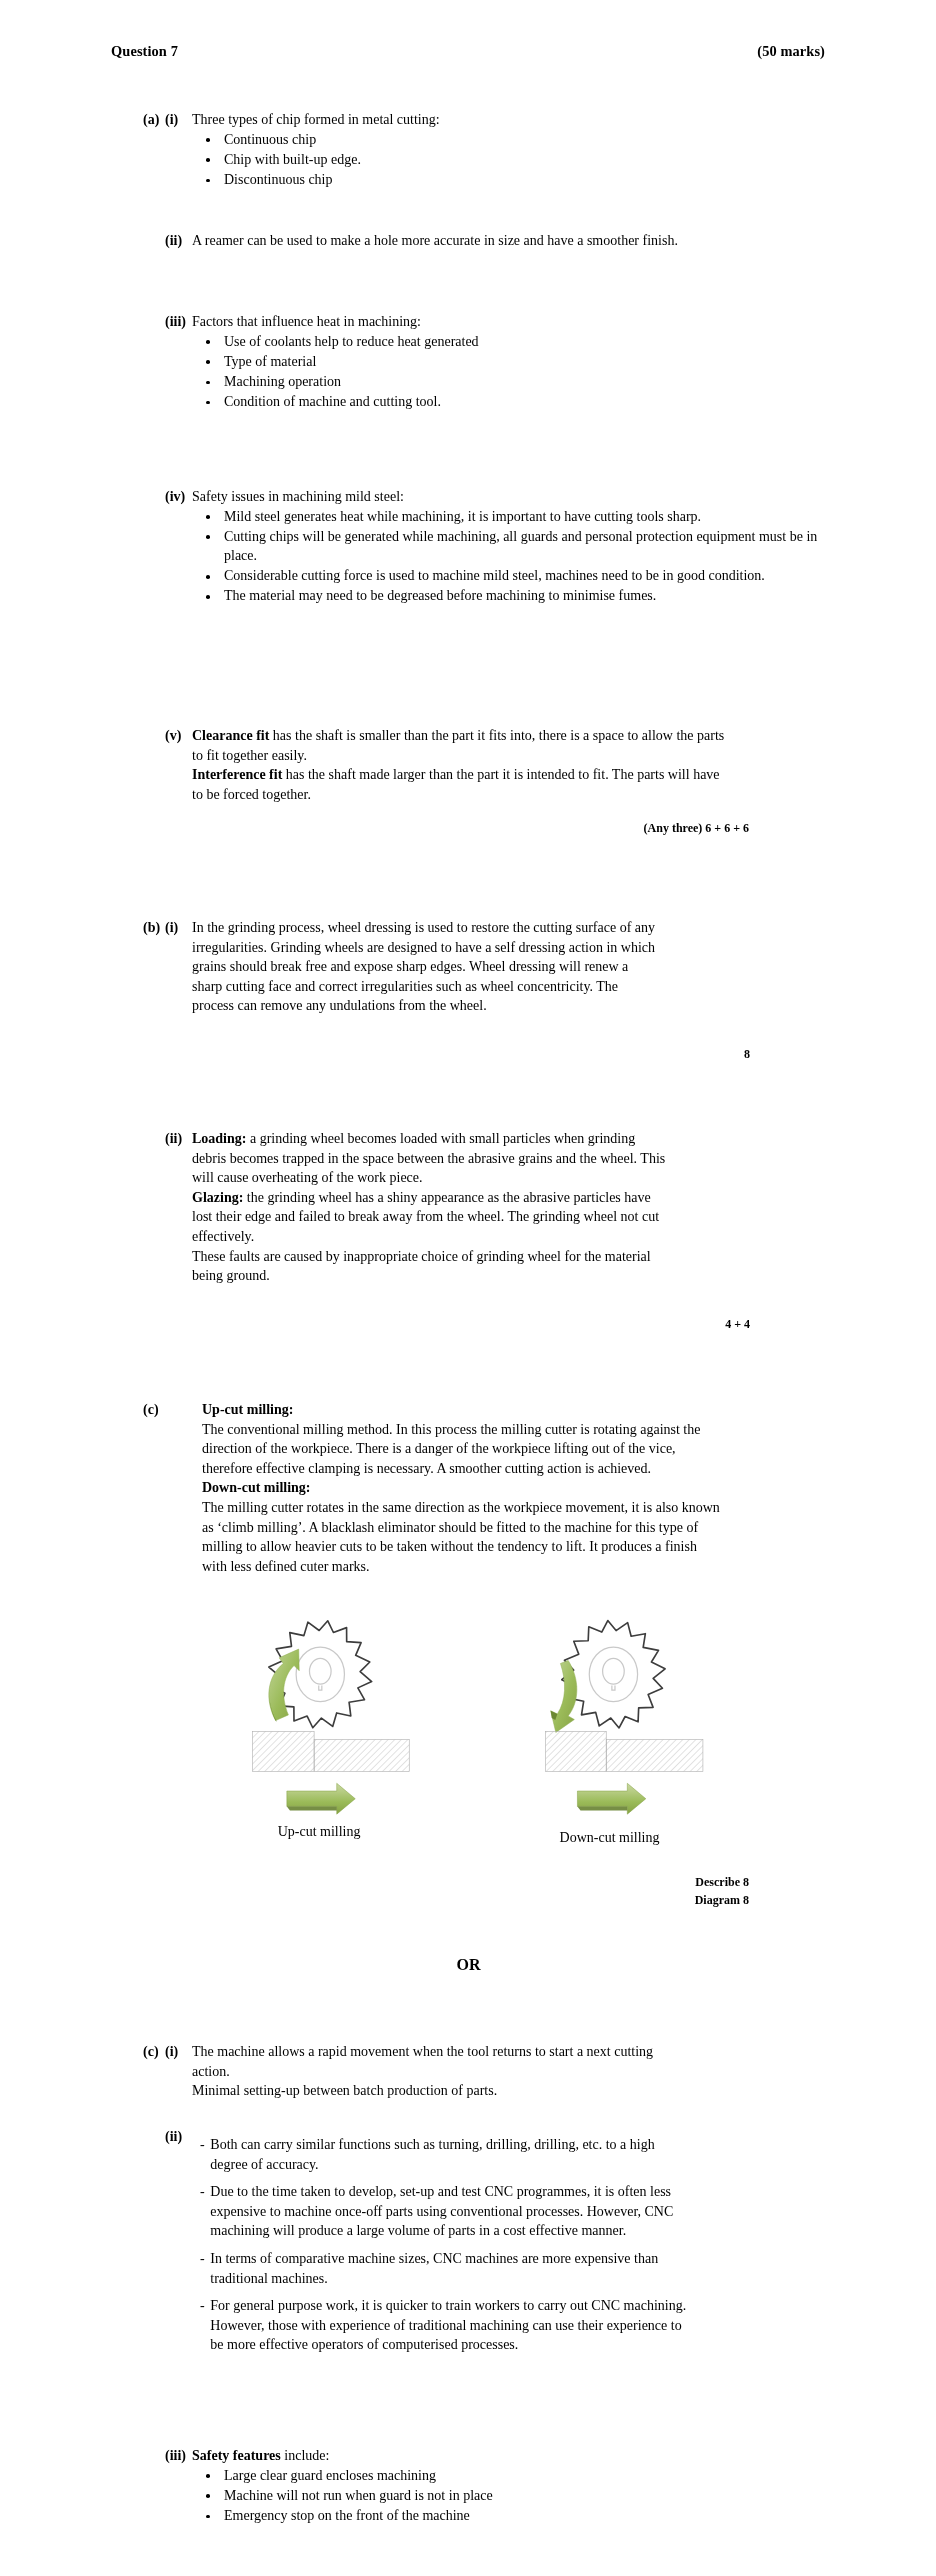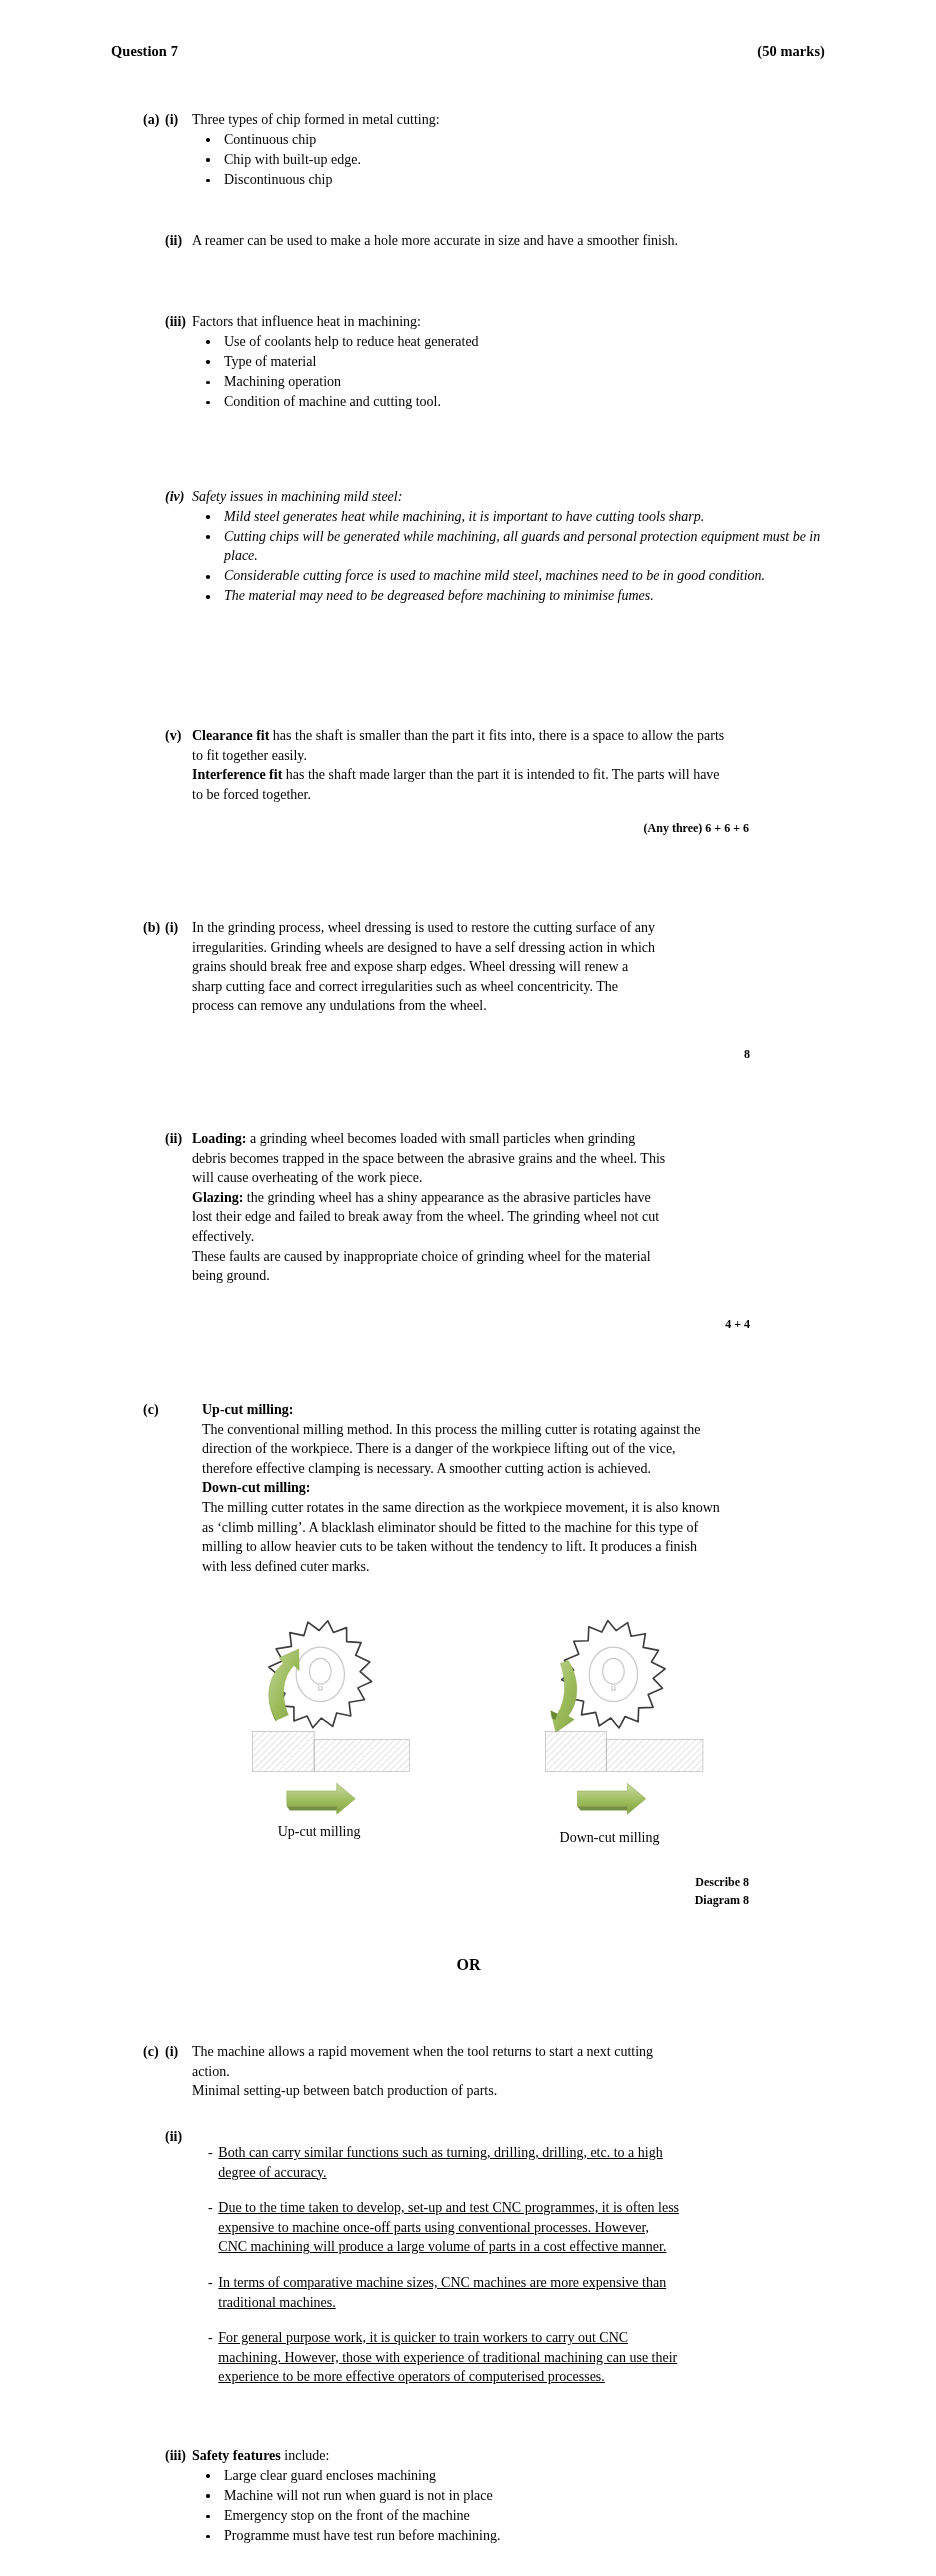--- a/index.html
+++ b/index.html
@@ -79,23 +79,22 @@
     background: #000;
   }
   ul.dashes {
     list-style: none;
     margin: 0;
     padding: 0;
   }
   ul.dashes li {
     position: relative;
     padding-left: 10.3px;
-    margin: 16px;
+    margin: 8px;
     line-height: 19.6px;
-    text-decoration: underline;
   }
   ul.dashes li::before {
     content: "-";
     position: absolute;
     left: 0;
     top: 0;
   }
 
   .marks-right {
     position: absolute;
@@ -161,21 +160,21 @@
       <span class="body-txt">Factors that influence heat in machining:</span>
     </div>
     <ul class="bullets" style="margin-left:27px;">
       <li>Use of coolants help to reduce heat generated</li>
       <li>Type of material</li>
       <li>Machining operation</li>
       <li>Condition of machine and cutting tool.</li>
     </ul>
   </div>
 
-  <div class="blk" style="left:165px; top:487px; width:659px;font-style:italic;">
+  <div class="blk" style="left:165px; top:487px; width:659px;">
     <div class="row">
       <span class="lbl lbl-i">(iv)</span>
       <span class="body-txt">Safety issues in machining mild steel:</span>
     </div>
     <ul class="bullets" style="margin-left:27px;">
       <li>Mild steel generates heat while machining, it is important to have cutting tools sharp.</li>
       <li>Cutting chips will be generated while machining, all guards and personal protection equipment must be in place.</li>
       <li>Considerable cutting force is used to machine mild steel, machines need to be in good condition.</li>
       <li>The material may need to be degreased before machining to minimise fumes.</li>
     </ul>
@@ -333,18 +332,17 @@
 
   <div class="blk" style="left:165px; top:2446px; width:587px;">
     <div class="row">
       <span class="lbl lbl-i">(iii)</span>
       <span class="body-txt"><span class="bold">Safety features</span><span> include:</span></span>
     </div>
     <ul class="bullets" style="margin-left:27px;">
       <li>Large clear guard encloses machining</li>
       <li>Machine will not run when guard is not in place</li>
       <li>Emergency stop on the front of the machine</li>
-      <li>Programme must have test run before machining.</li>
     </ul>
   </div>
 
 </div>
 
 
 </body></html>

